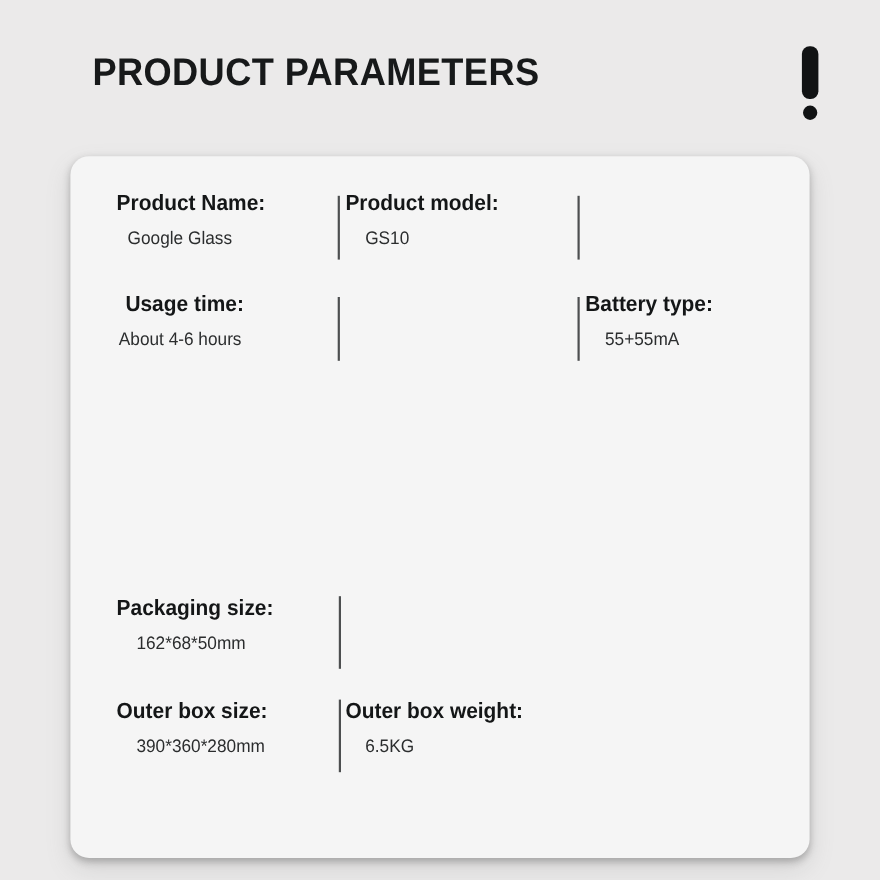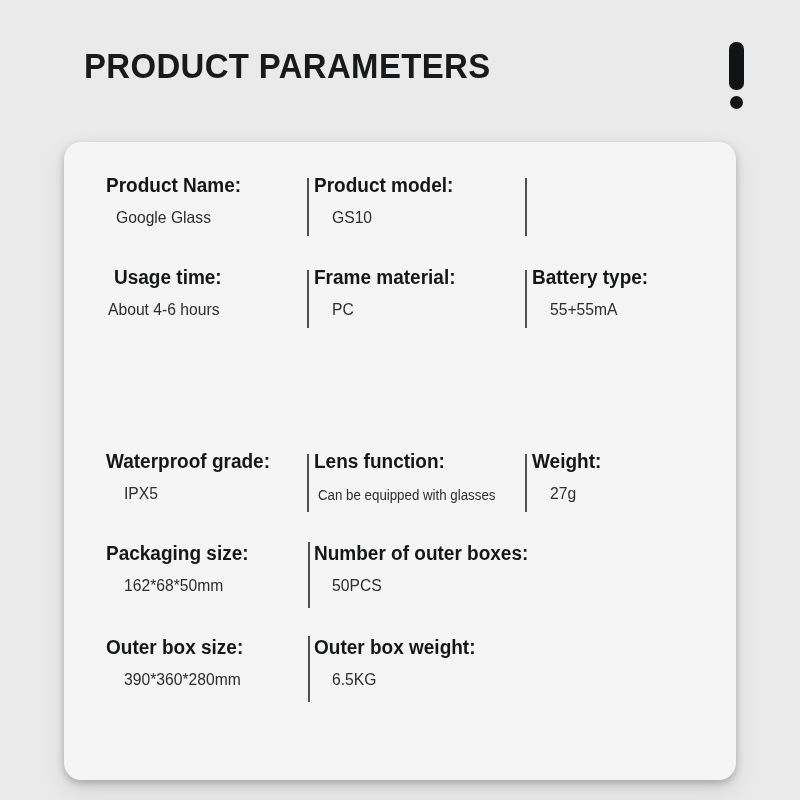--- a/index.html
+++ b/index.html
@@ -180,57 +180,33 @@
       </div>
     </div>
 
     <div class="spec-row r1">
       <div class="divider d1"></div>
       <div class="divider d2"></div>
       <div class="cell c0">
         <div class="label indent">Usage time:</div>
         <div class="value indent-less">About 4-6 hours</div>
       </div>
-      <div class="cell c1">
-        <div class="label">Frame material:</div>
-        <div class="value indent-more">PC</div>
-      </div>
       <div class="cell c2">
         <div class="label">Battery type:</div>
         <div class="value indent-more">55+55mA</div>
       </div>
     </div>
 
 
-    <div class="spec-row r3">
-      <div class="divider d1"></div>
-      <div class="divider d2"></div>
-      <div class="cell c0">
-        <div class="label">Waterproof grade:</div>
-        <div class="value indent-more">IPX5</div>
-      </div>
-      <div class="cell c1">
-        <div class="label">Lens function:</div>
-        <div class="value small">Can be equipped with glasses</div>
-      </div>
-      <div class="cell c2">
-        <div class="label">Weight:</div>
-        <div class="value indent-more">27g</div>
-      </div>
-    </div>
 
     <div class="spec-row r4">
       <div class="divider d1-tall"></div>
       <div class="cell c0">
         <div class="label">Packaging size:</div>
         <div class="value indent-more">162*68*50mm</div>
-      </div>
-      <div class="cell c1-wide">
-        <div class="label">Number of outer boxes:</div>
-        <div class="value indent-more">50PCS</div>
       </div>
     </div>
 
     <div class="spec-row r5">
       <div class="divider d1-tall"></div>
       <div class="cell c0">
         <div class="label">Outer box size:</div>
         <div class="value indent-more">390*360*280mm</div>
       </div>
       <div class="cell c1-wide">

